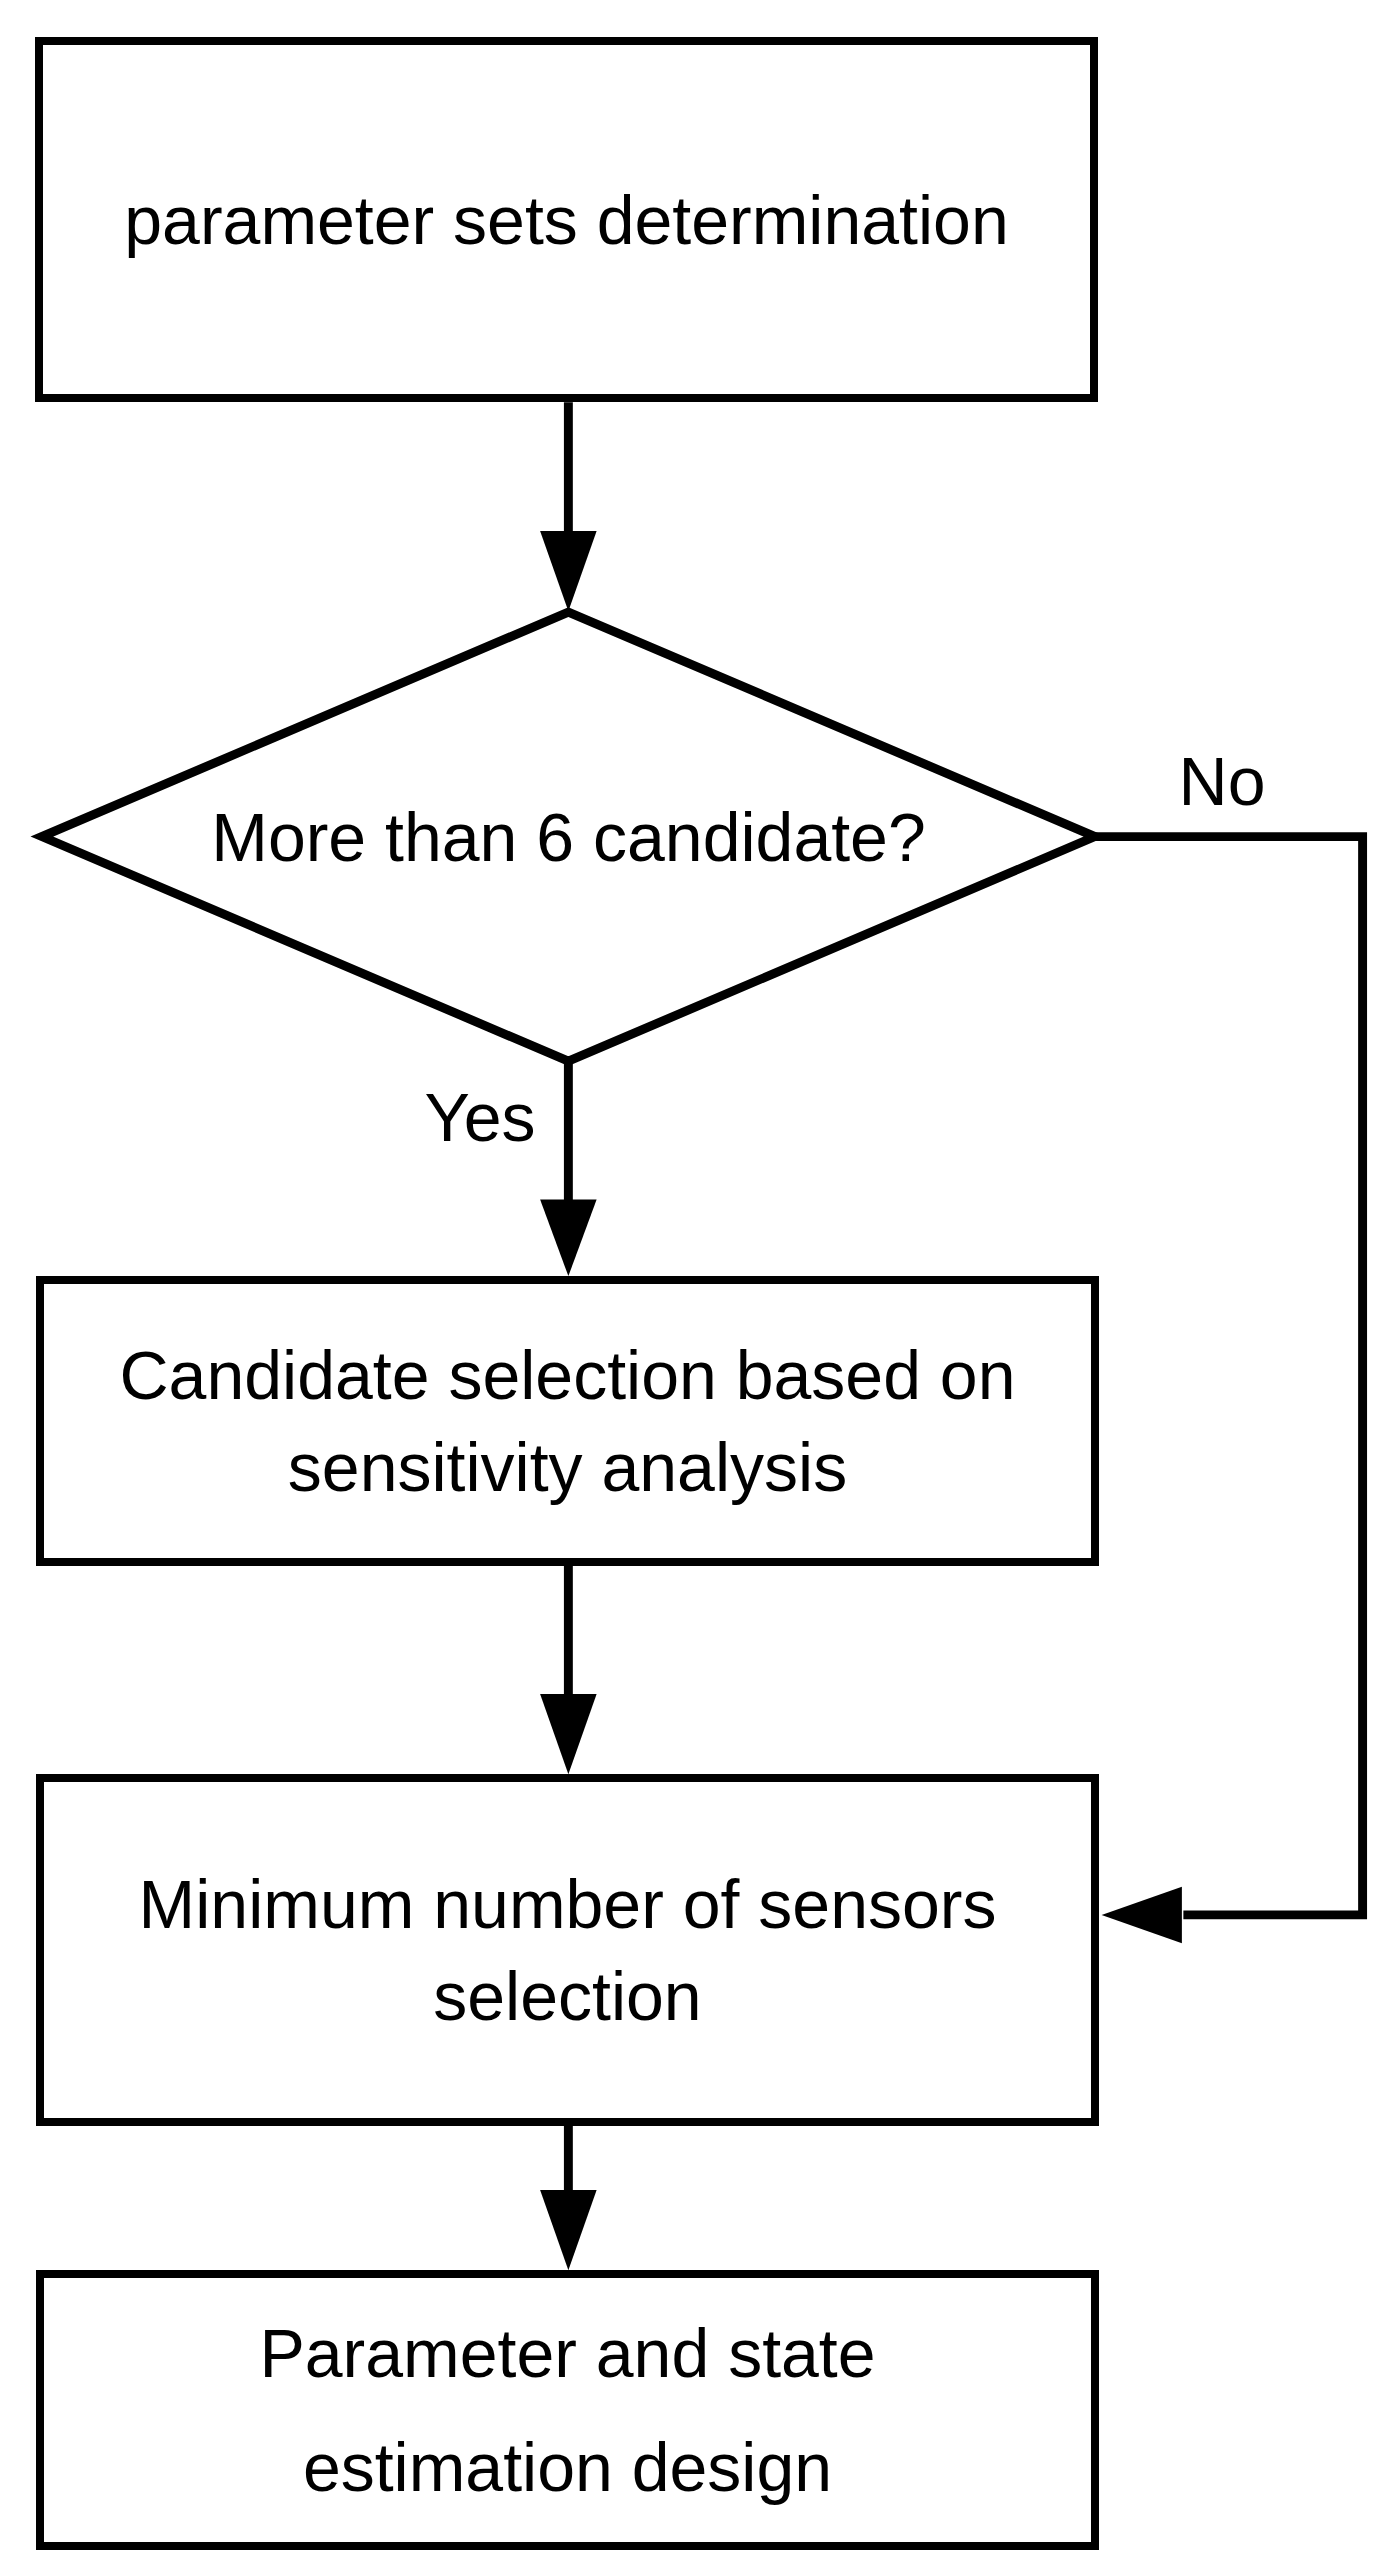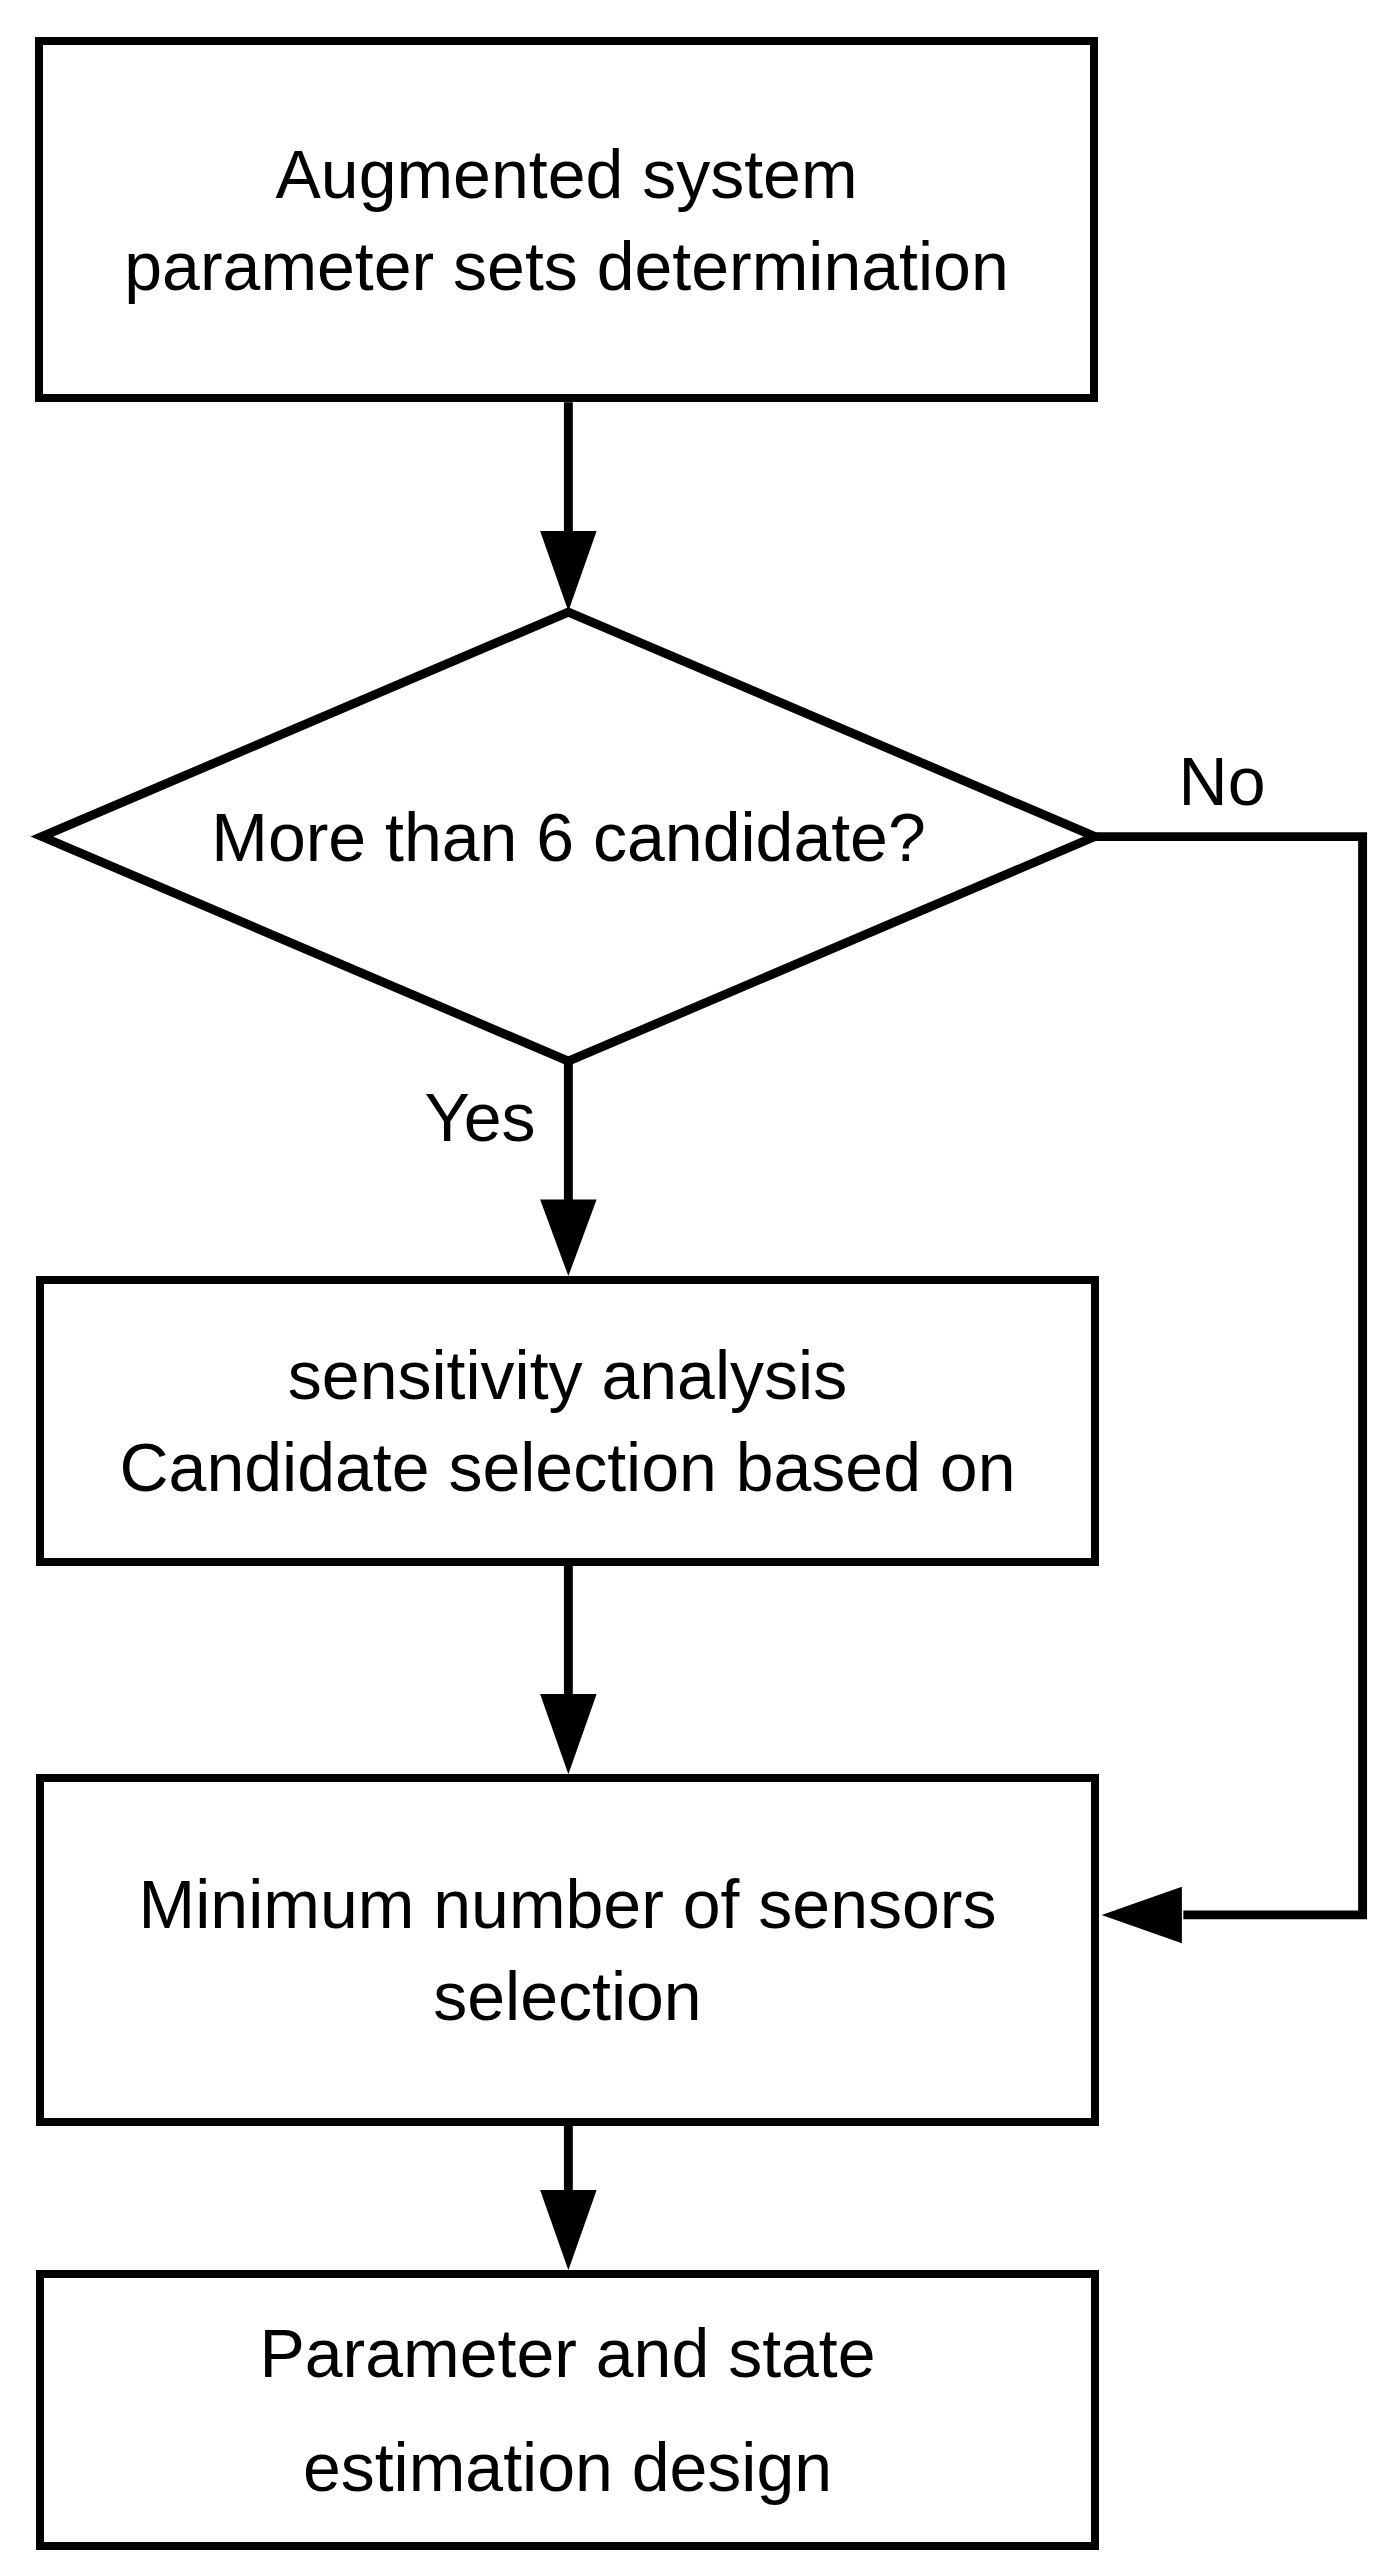--- a/index.html
+++ b/index.html
@@ -119,27 +119,26 @@
       <polygon class="head" points="726,2278 802,2278 764,2386"></polygon>
     </g>
 
     <g>
       <line x1="764" y1="2768" x2="764" y2="2949"></line>
       <polygon class="head" points="726,2945 802,2945 764,3053"></polygon>
     </g>
   </svg>
 
   <div class="node" id="node-augmented">
-    <div class="line">Augmented system</div>
     <div class="line">parameter sets determination</div>
   </div>
 
   <div class="node" id="node-candidate">
+    <div class="line">Candidate selection based on</div>
     <div class="line">sensitivity analysis</div>
-    <div class="line">Candidate selection based on</div>
   </div>
 
   <div class="node" id="node-sensors">
     <div class="line">Minimum number of sensors</div>
     <div class="line">selection</div>
   </div>
 
   <div class="node" id="node-estimation">
     <div class="line">Parameter and state</div>
     <div class="line">estimation design</div>

